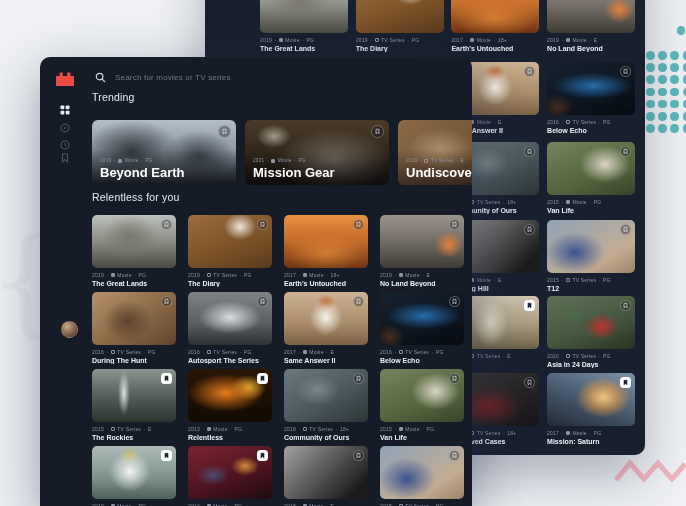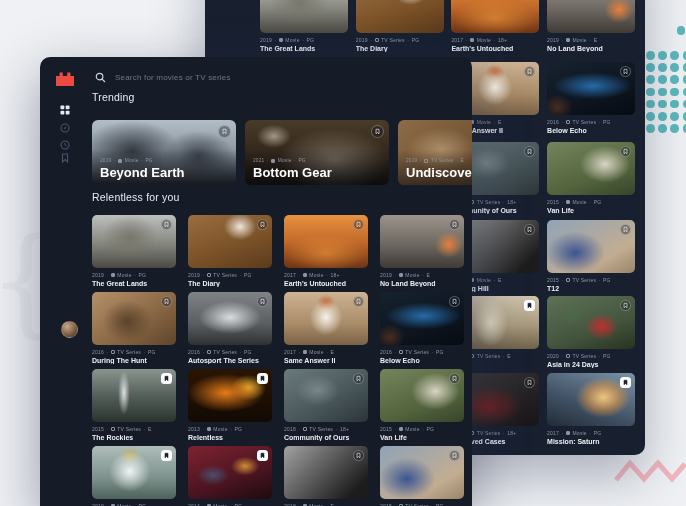--- a/index.html
+++ b/index.html
@@ -420,21 +420,21 @@
       </div>
     </div>
     <div class="meta">
       <span>2021</span>
             <span>·</span>
             <span class="kicon movie"></span>
             <span>Movie</span>
             <span>·</span>
             <span>PG</span>
     </div>
-    <div class="title">Bottom Gear</div>
+    <div class="title">Mission Gear</div>
   </div>
         <div class="card t-card" style="left: 358px; top: 63px;">
     <div class="thumb" style="background: radial-gradient(40% 55% at 30% 45%, rgba(220, 190, 150, 0.5), rgba(0, 0, 0, 0) 60%), linear-gradient(135deg, rgb(141, 107, 70), rgb(107, 78, 48) 60%, rgb(63, 45, 26));">
       
     </div>
     <div class="meta">
       <span>2019</span>
             <span>·</span>
             <span class="kicon"></span>
             <span>TV Series</span>

